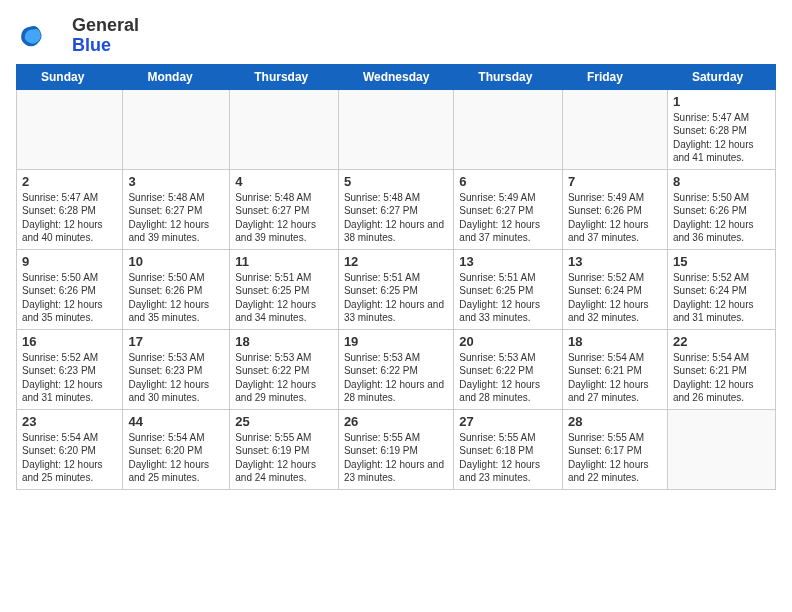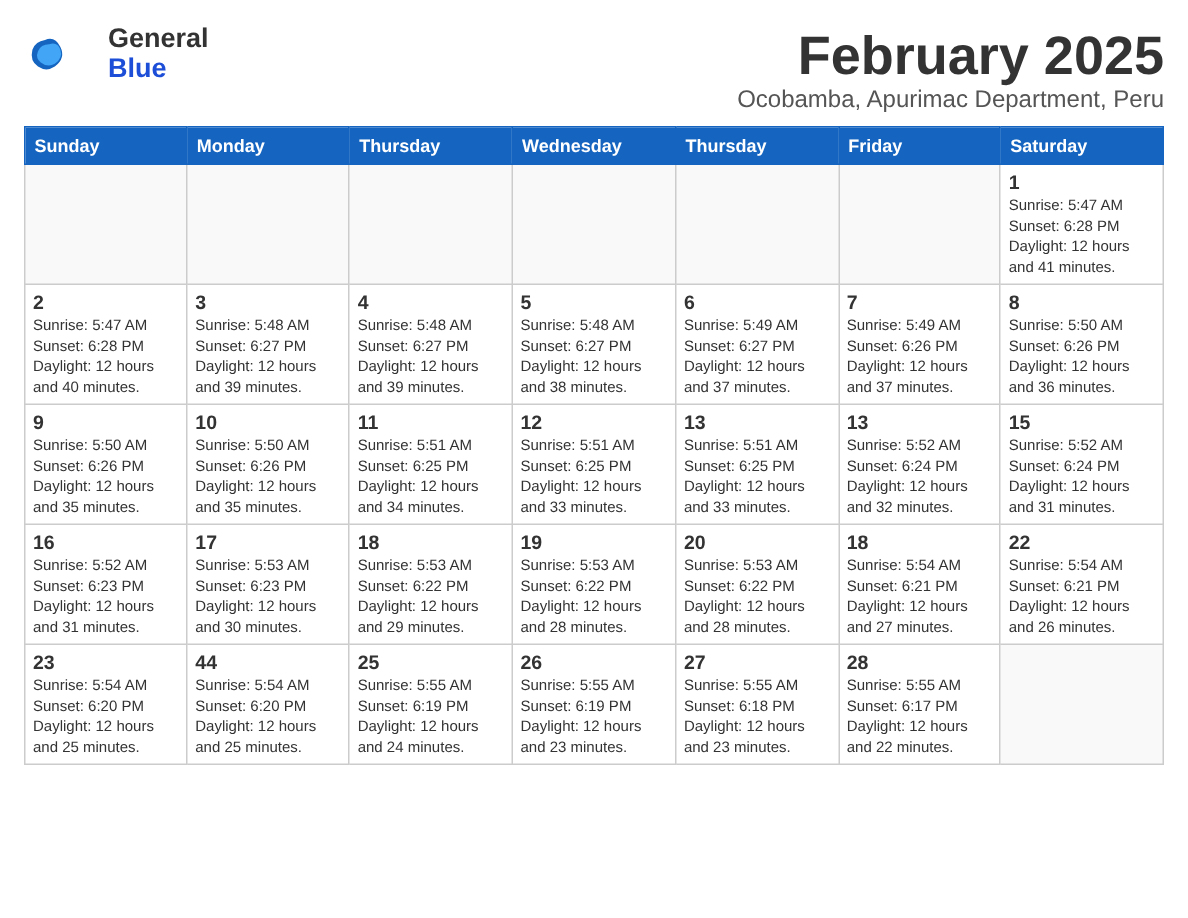--- a/index.html
+++ b/index.html
@@ -47,21 +47,21 @@
     }
     .calendar-table {
       width: 100%;
       border-collapse: collapse;
       font-size: 11px;
     }
     .calendar-table th {
       background-color: #1565c0;
       color: #fff;
       text-align: left;
-      padding: 5px 6px;
+      padding: 5px 24px;
       font-size: 12px;
       font-weight: bold;
       border: 1px solid #1565c0;
     }
     .calendar-table td {
       border: 1px solid #ccc;
       vertical-align: top;
       padding: 4px 5px;
       width: 110px;
       min-height: 70px;
@@ -89,24 +89,20 @@
 <div class="header-area">
   <div class="logo">
     <svg class="logo-icon" viewBox="0 0 30 30" xmlns="http://www.w3.org/2000/svg">
       <path d="M15 5 Q22 2 26 10 Q30 18 22 24 Q16 28 10 24 Q4 20 6 12 Q8 6 15 5Z" fill="#1565c0"></path>
       <path d="M18 8 Q24 6 26 12 Q28 18 22 22 Q17 25 12 21 Q8 18 10 13 Q12 8 18 8Z" fill="#42a5f5"></path>
     </svg>
     <div class="logo-text">
       <div class="logo-general">General</div>
       <div class="logo-blue">Blue</div>
     </div>
-  </div>
-  <div class="title-area">
-    <div class="month-title">February 2025</div>
-    <div class="location-title">Ocobamba, Apurimac Department, Peru</div>
   </div>
 </div>
 
 <table class="calendar-table">
   <thead>
     <tr>
       <th>Sunday</th>
       <th>Monday</th>
       <th>Thursday</th>
       <th>Wednesday</th>

